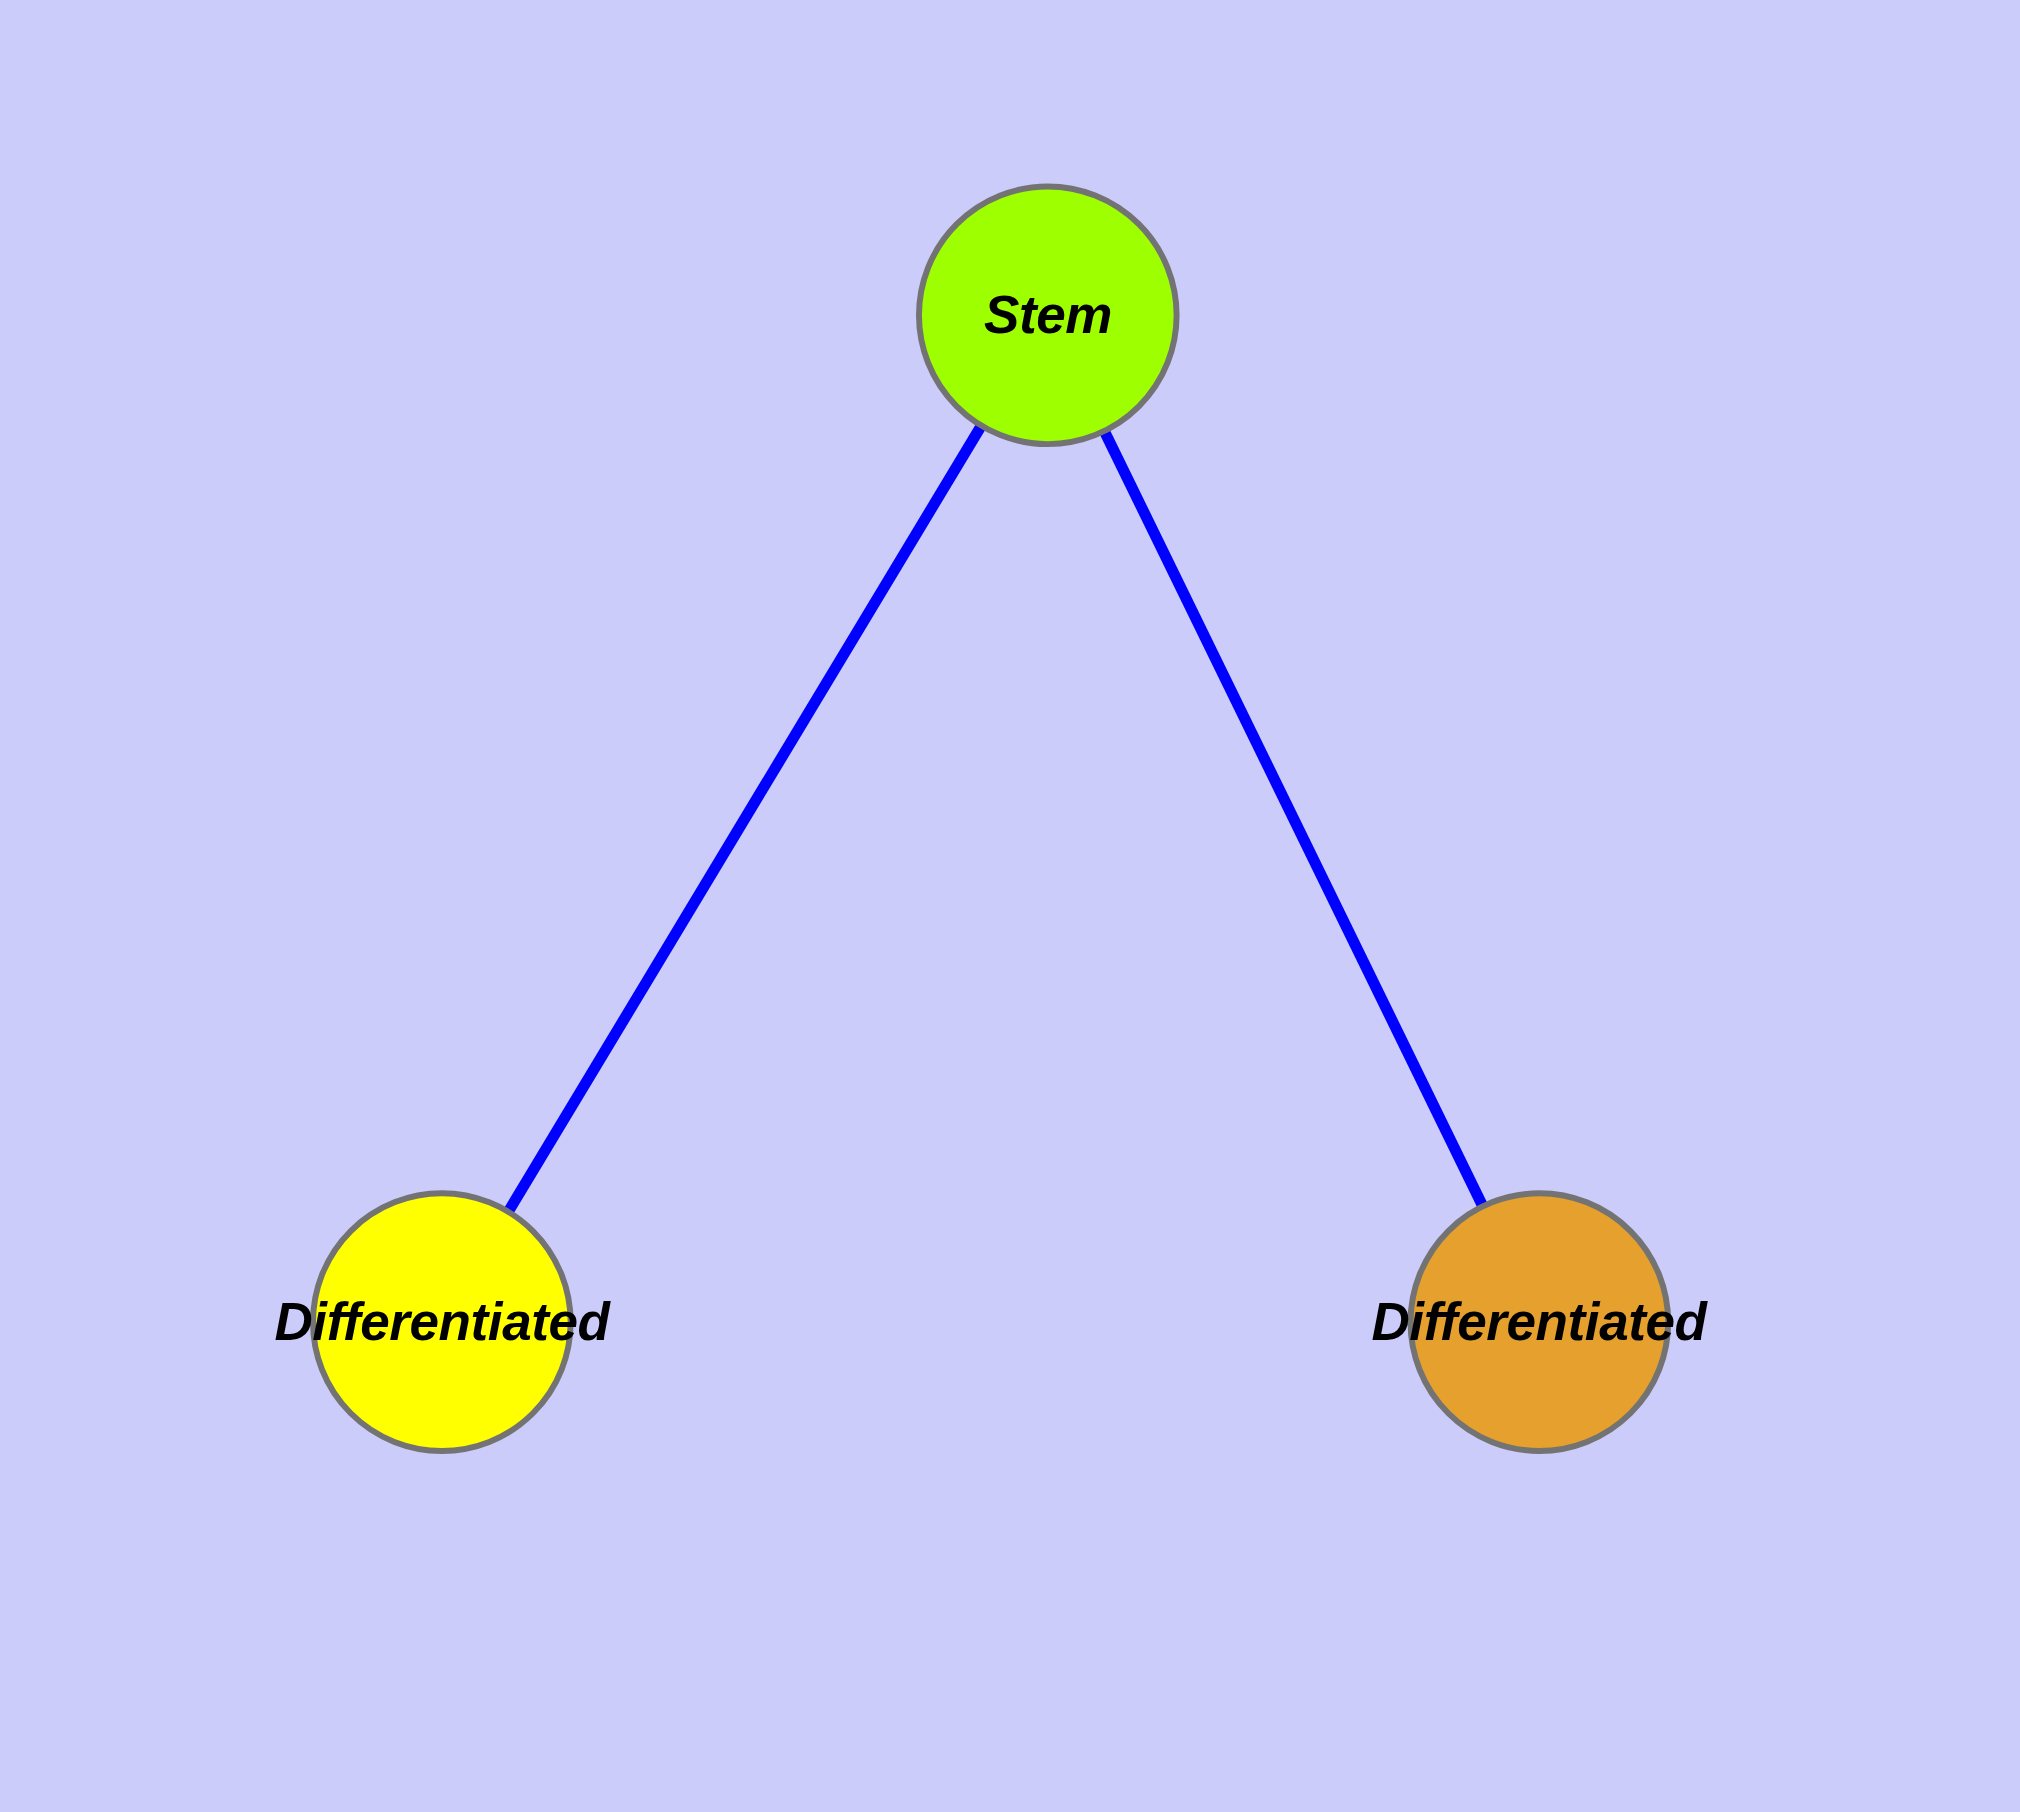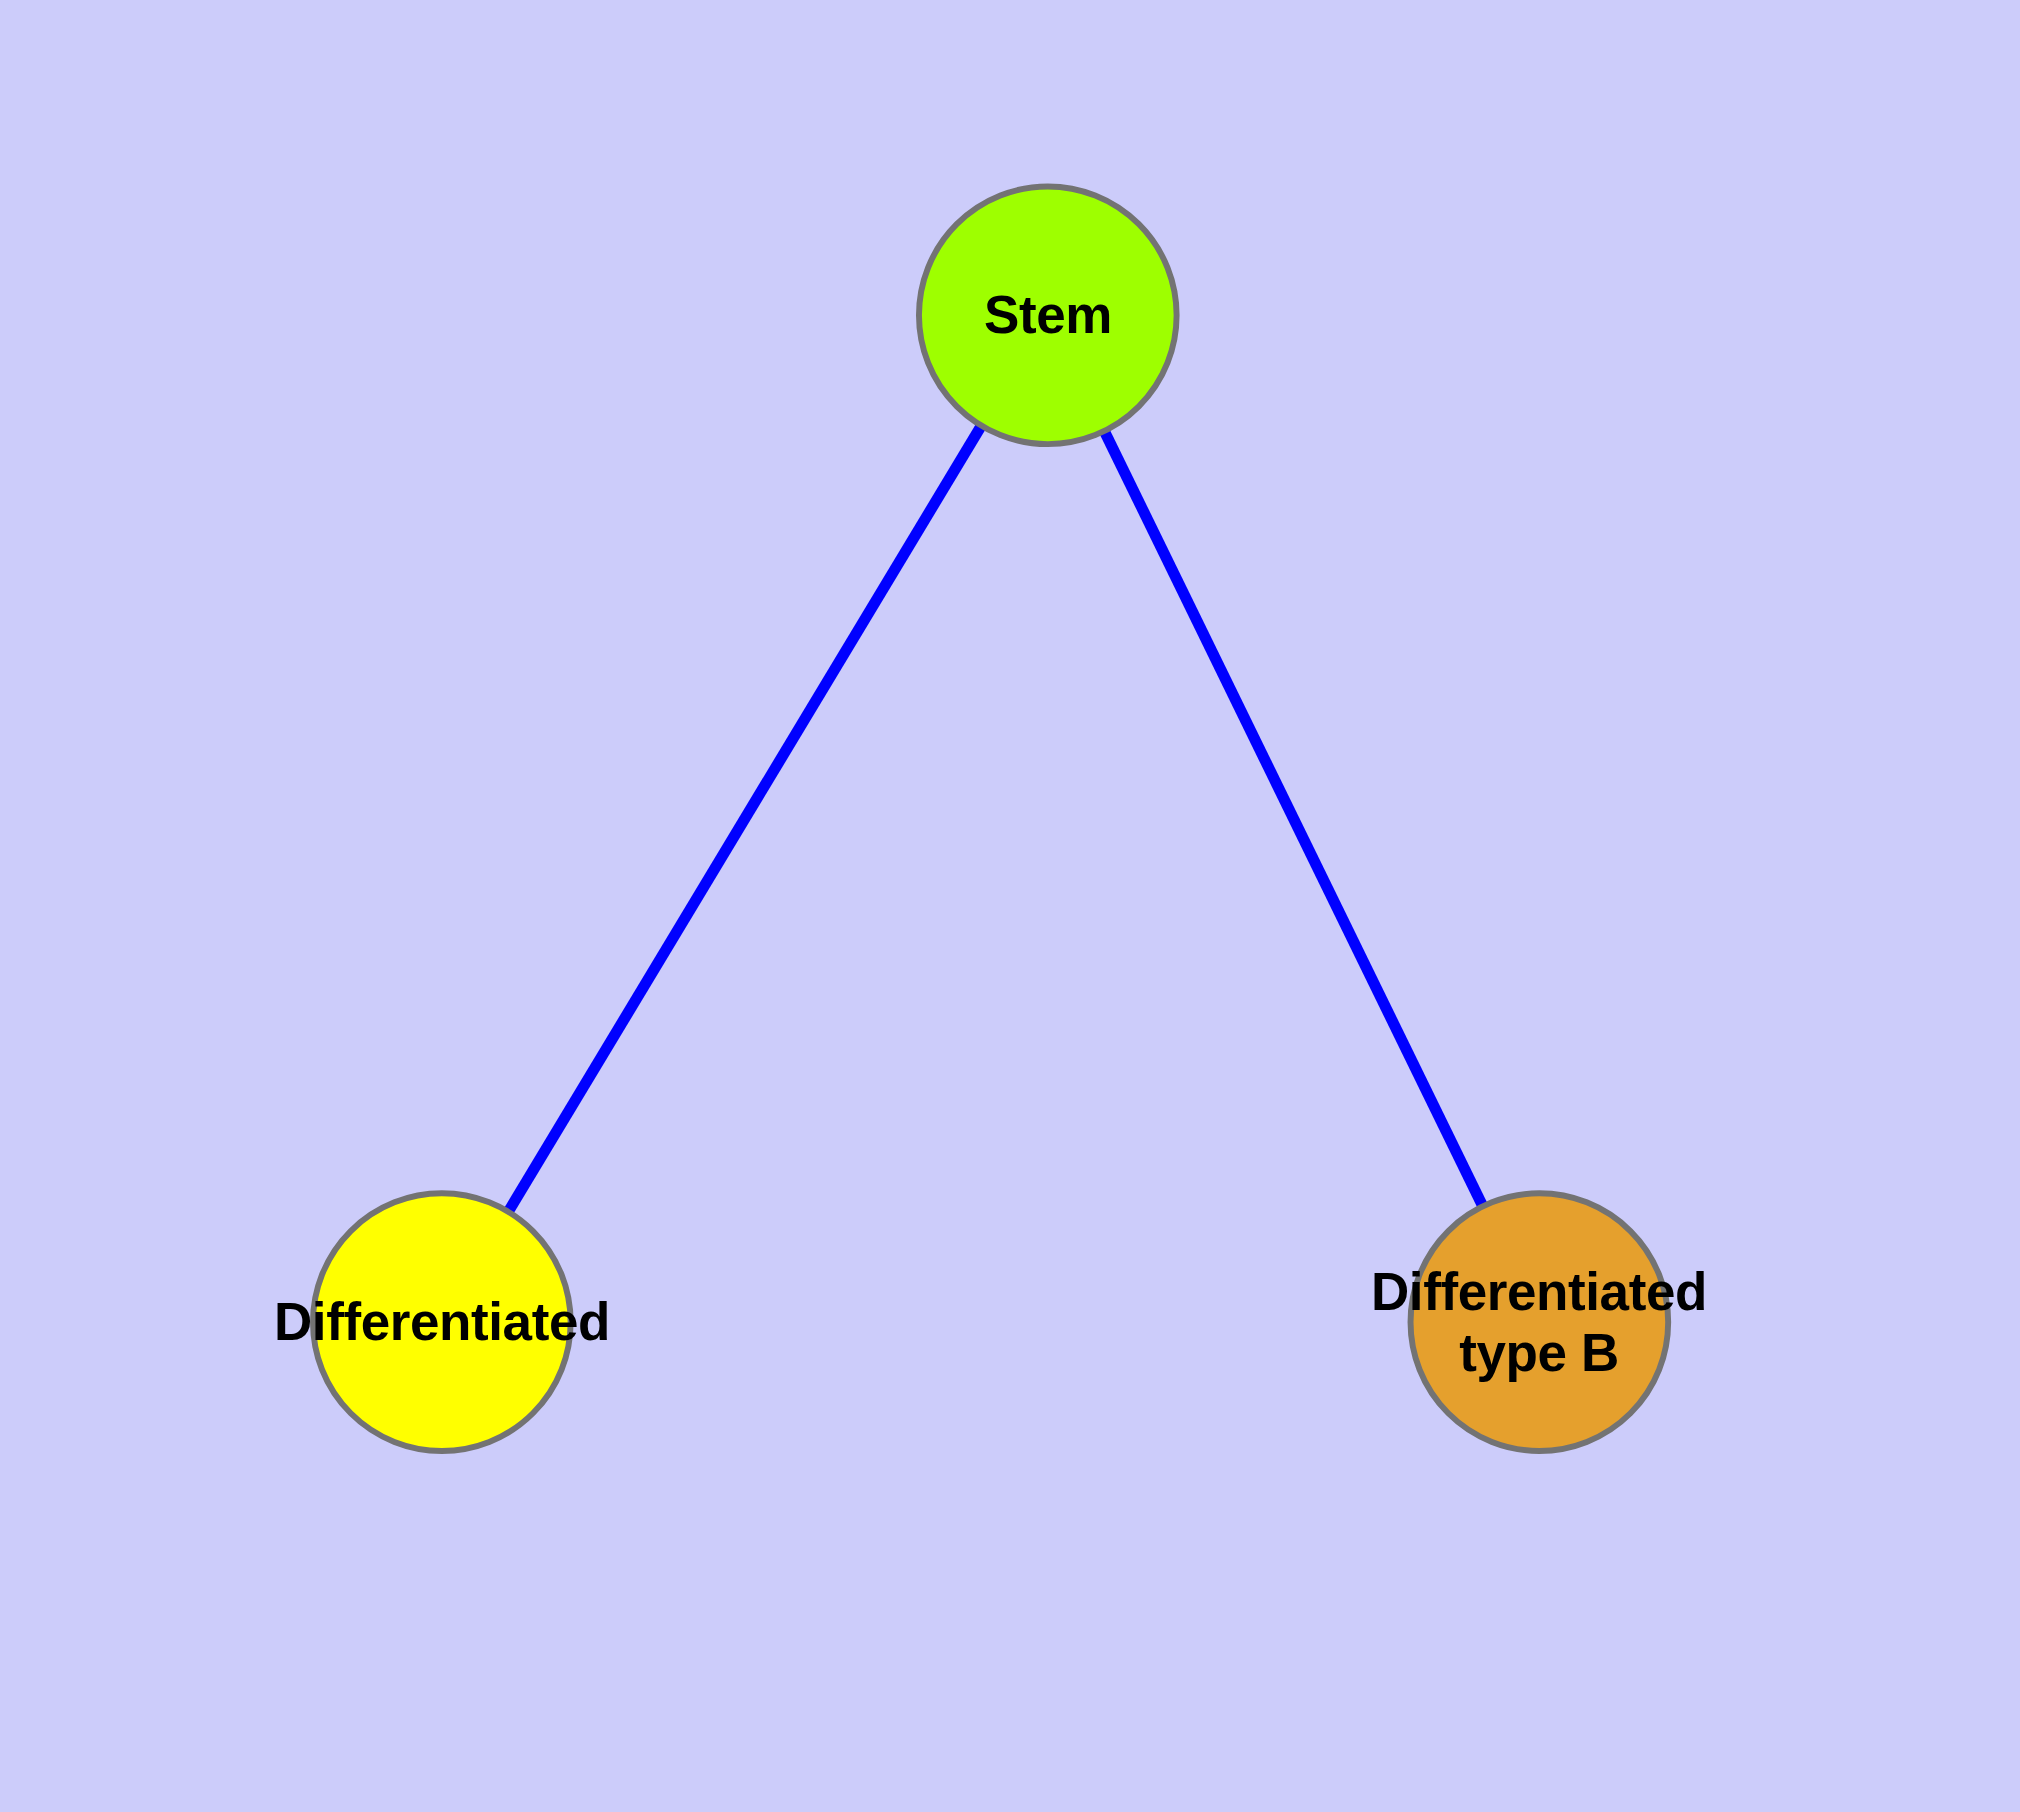--- a/index.html
+++ b/index.html
@@ -35,21 +35,21 @@
     line-height: 1.16;
     white-space: nowrap;
     letter-spacing: -0.4px;
     pointer-events: none;
     transform: translate(-50%, -50%);
   }
 </style>
 </head>
 <body>
 
-<div id="graph-canvas" style="width: 2021px; height: 1812px; background: rgb(204, 204, 250);">
+<div id="graph-canvas" style="width: 2021px; height: 1812px; background: rgb(204, 204, 250); font-style: italic;">
 
   <svg id="graph-svg" viewBox="0 0 2384 2138" style="width: 2021px; height: 1812px;">
     <g>
       <line x1="1236" y1="372" x2="521" y2="1560" stroke="#0000ff" stroke-width="13" stroke-linecap="butt"></line>
       <line x1="1236" y1="372" x2="1816" y2="1560" stroke="#0000ff" stroke-width="13" stroke-linecap="butt"></line>
     </g>
     <g>
       <circle cx="1236" cy="372" r="152" fill="#9eff00" stroke="#737373" stroke-width="7"></circle>
       <circle cx="521" cy="1560" r="152" fill="#ffff00" stroke="#737373" stroke-width="7"></circle>
       <circle cx="1816" cy="1560" r="152" fill="#e5a02d" stroke="#737373" stroke-width="7"></circle>
@@ -59,17 +59,16 @@
   <div class="node-label" style="left: 1048px; top: 315px; font-size: 53px; color: rgb(0, 0, 0);">
     <div>Stem</div>
   </div>
 
   <div class="node-label" style="left: 442px; top: 1322px; font-size: 53px; color: rgb(0, 0, 0);">
     <div>Differentiated</div>
   </div>
 
   <div class="node-label" style="left: 1539px; top: 1322px; font-size: 53px; color: rgb(0, 0, 0);">
     <div>Differentiated</div>
-    <div>type B</div>
   </div>
 
 </div>
 
 
 </body></html>

